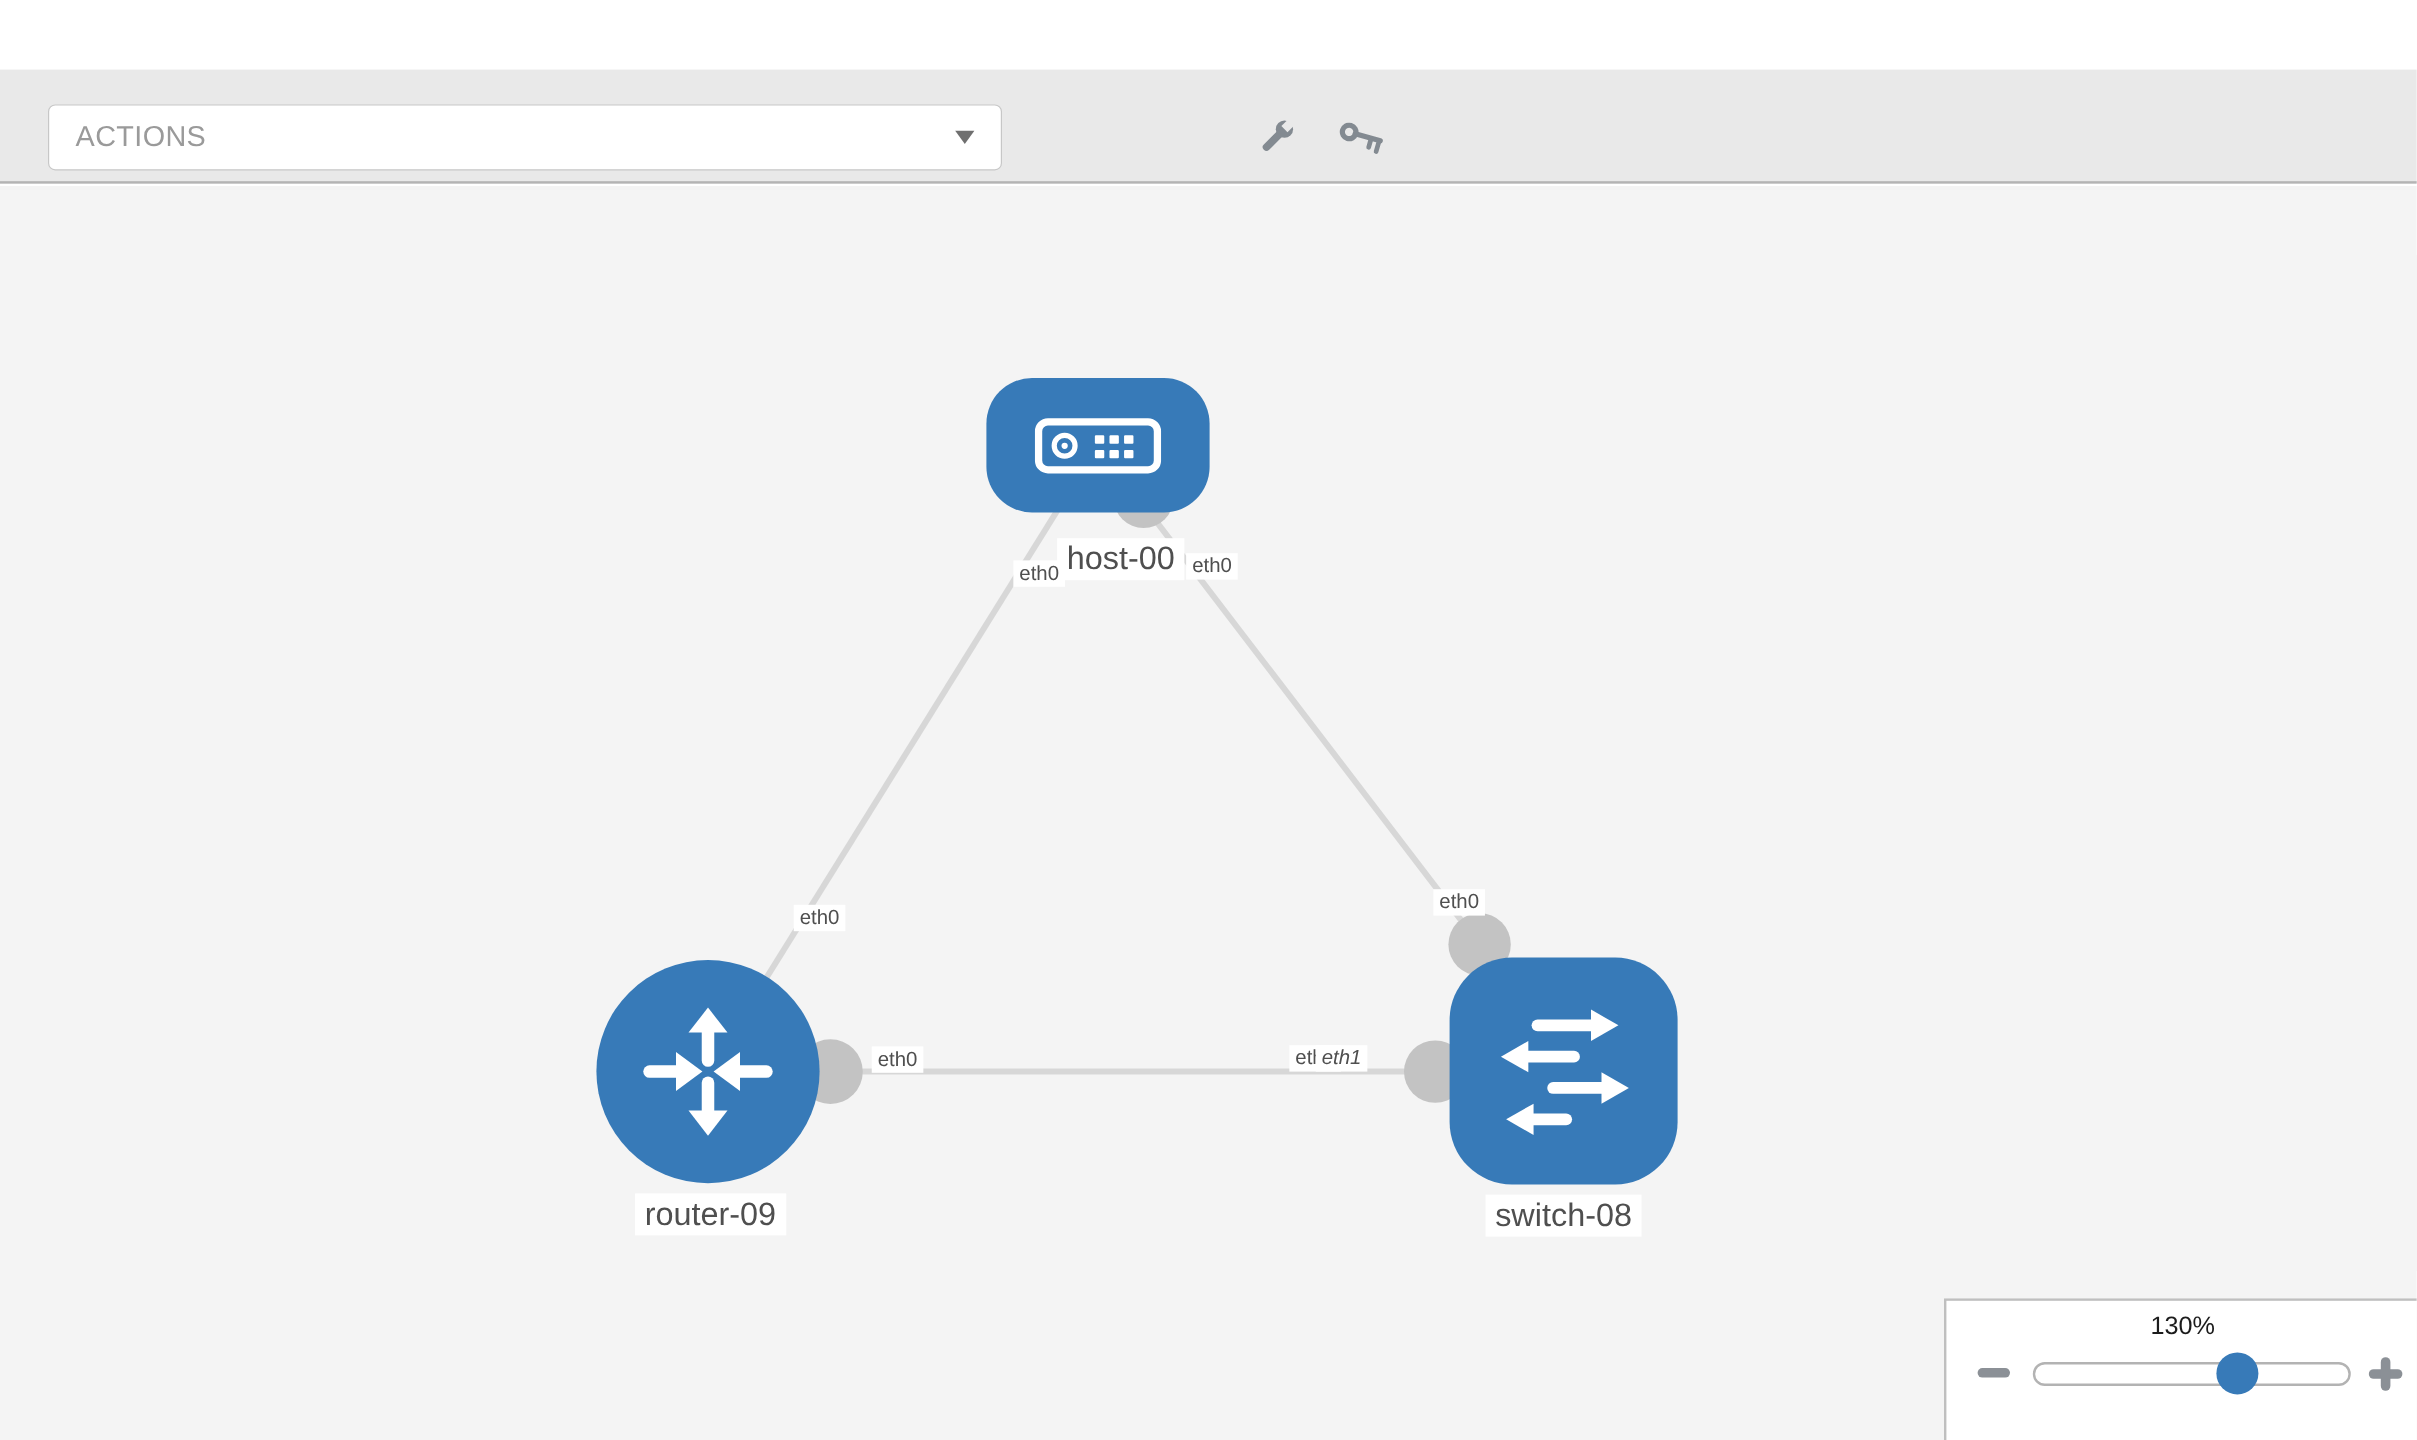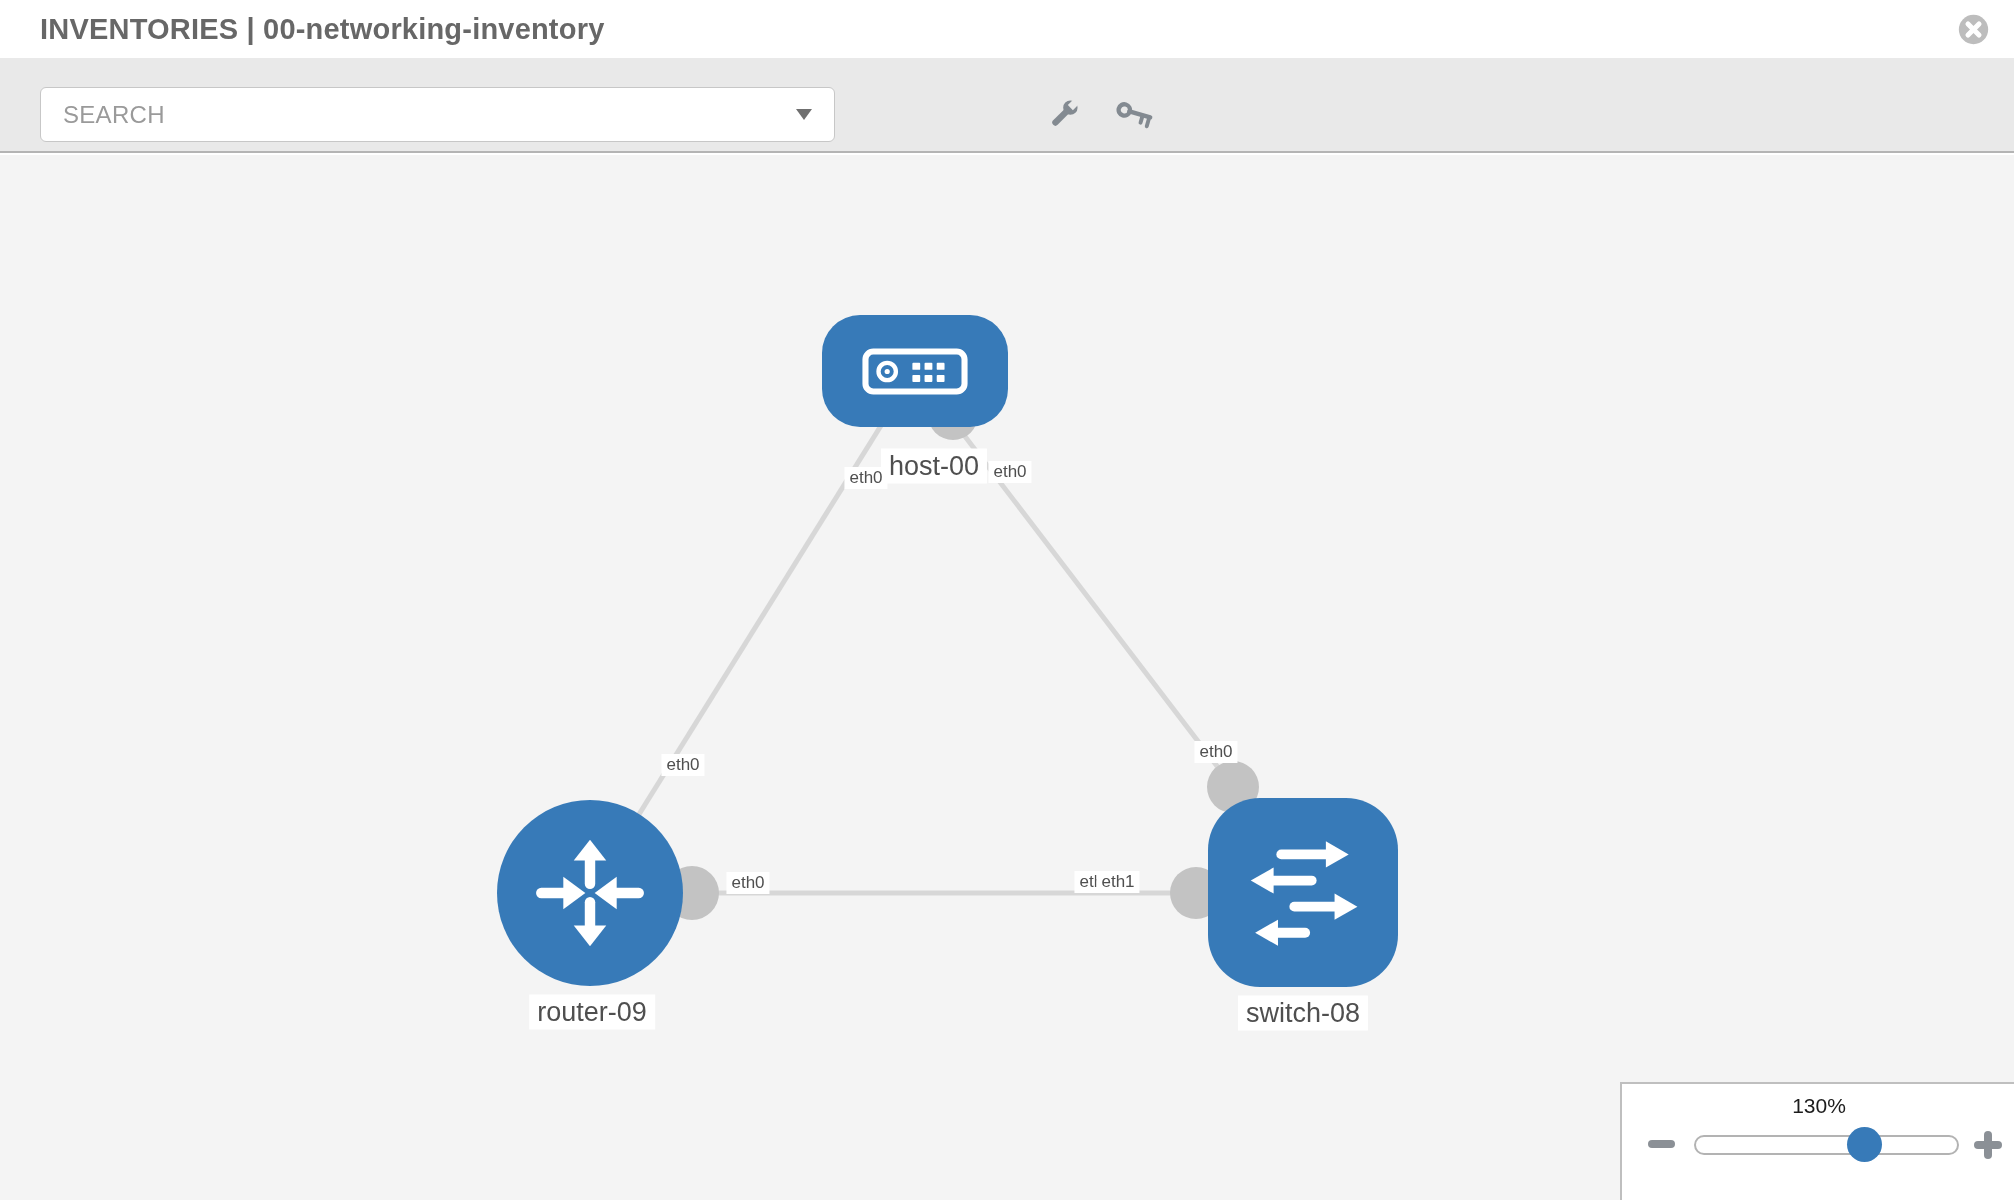--- a/index.html
+++ b/index.html
@@ -49,21 +49,21 @@
   .eth    { font-size:17px; padding:1px 5px; }
   .lbl-host   { left:934px;  top:311px; }
   .lbl-router { left:592px;  top:857px; }
   .lbl-switch { left:1303px; top:858px; }
   .eth-host-left  { left:866px;  top:323px; }
   .eth-host-right { left:1010px; top:317px; }
   .eth-router     { left:683px;  top:610px; }
   .eth-switch     { left:1216px; top:597px; }
   .eth-mid-left   { left:748px;  top:728px; }
   .eth-mid-back   { left:1096px; top:727px; z-index:3; }
-  .eth-mid-front  { left:1118px; top:727px; z-index:4; }
+  .eth-mid-front  { left:1118px; top:727px; z-index:4;font-style:italic; }
 
   
   .zoom-panel { position:absolute; left:1620px; top:927px; width:400px; height:140px;
                 background:#fff; border:2px solid #bfbfbf; z-index:5; }
   .zoom-level { position:absolute; left:0; top:10px; width:394px; text-align:center;
                 font-size:21px; color:#1c1c1c; }
   .zoom-minus { position:absolute; left:26px; top:56px; width:27px; height:8px;
                 border-radius:4px; background:#8b9096; cursor:pointer; }
   .zoom-track { position:absolute; left:72px; top:51px; width:265px; height:20px;
                 background:#fff; border:2px solid #b3b3b3; border-radius:12px; cursor:pointer; }
@@ -73,36 +73,24 @@
   .zoom-plus::before { content:""; position:absolute; left:0; top:10px; width:28px; height:8px;
                        border-radius:4px; background:#8b9096; }
   .zoom-plus::after  { content:""; position:absolute; left:10px; top:0; width:8px; height:28px;
                        border-radius:4px; background:#8b9096; }
 </style>
 </head>
 <body>
 
 <div class="app">
 
-  <div class="header">
-    <div class="page-title">INVENTORIES | 00-networking-inventory</div>
-    <div class="close-btn">
-      <svg viewBox="0 0 36 36" width="33" height="33">
-        <circle cx="18" cy="18" r="16" fill="#bdbdbd"></circle>
-        <g stroke="#fff" stroke-width="5.5" stroke-linecap="round">
-          <line x1="12" y1="12" x2="24" y2="24"></line>
-          <line x1="24" y1="12" x2="12" y2="24"></line>
-        </g>
-      </svg>
-    </div>
-  </div>
 
   <div class="toolbar">
     <div class="dropdown dd-actions">
-      <span class="dd-text">SEARCH</span>
+      <span class="dd-text">ACTIONS</span>
       <span class="caret"></span>
     </div>
 
     <div class="tool-icon tool-wrench">
       <svg viewBox="0 0 40 40" width="36" height="36">
         <g transform="rotate(45 20 20)">
           <circle cx="20" cy="10" r="8" fill="#838a91"></circle>
           <rect x="16" y="0" width="8" height="10" fill="#e9e9e9"></rect>
           <rect x="16.5" y="12" width="7" height="25" rx="3.5" fill="#838a91"></rect>
         </g>

